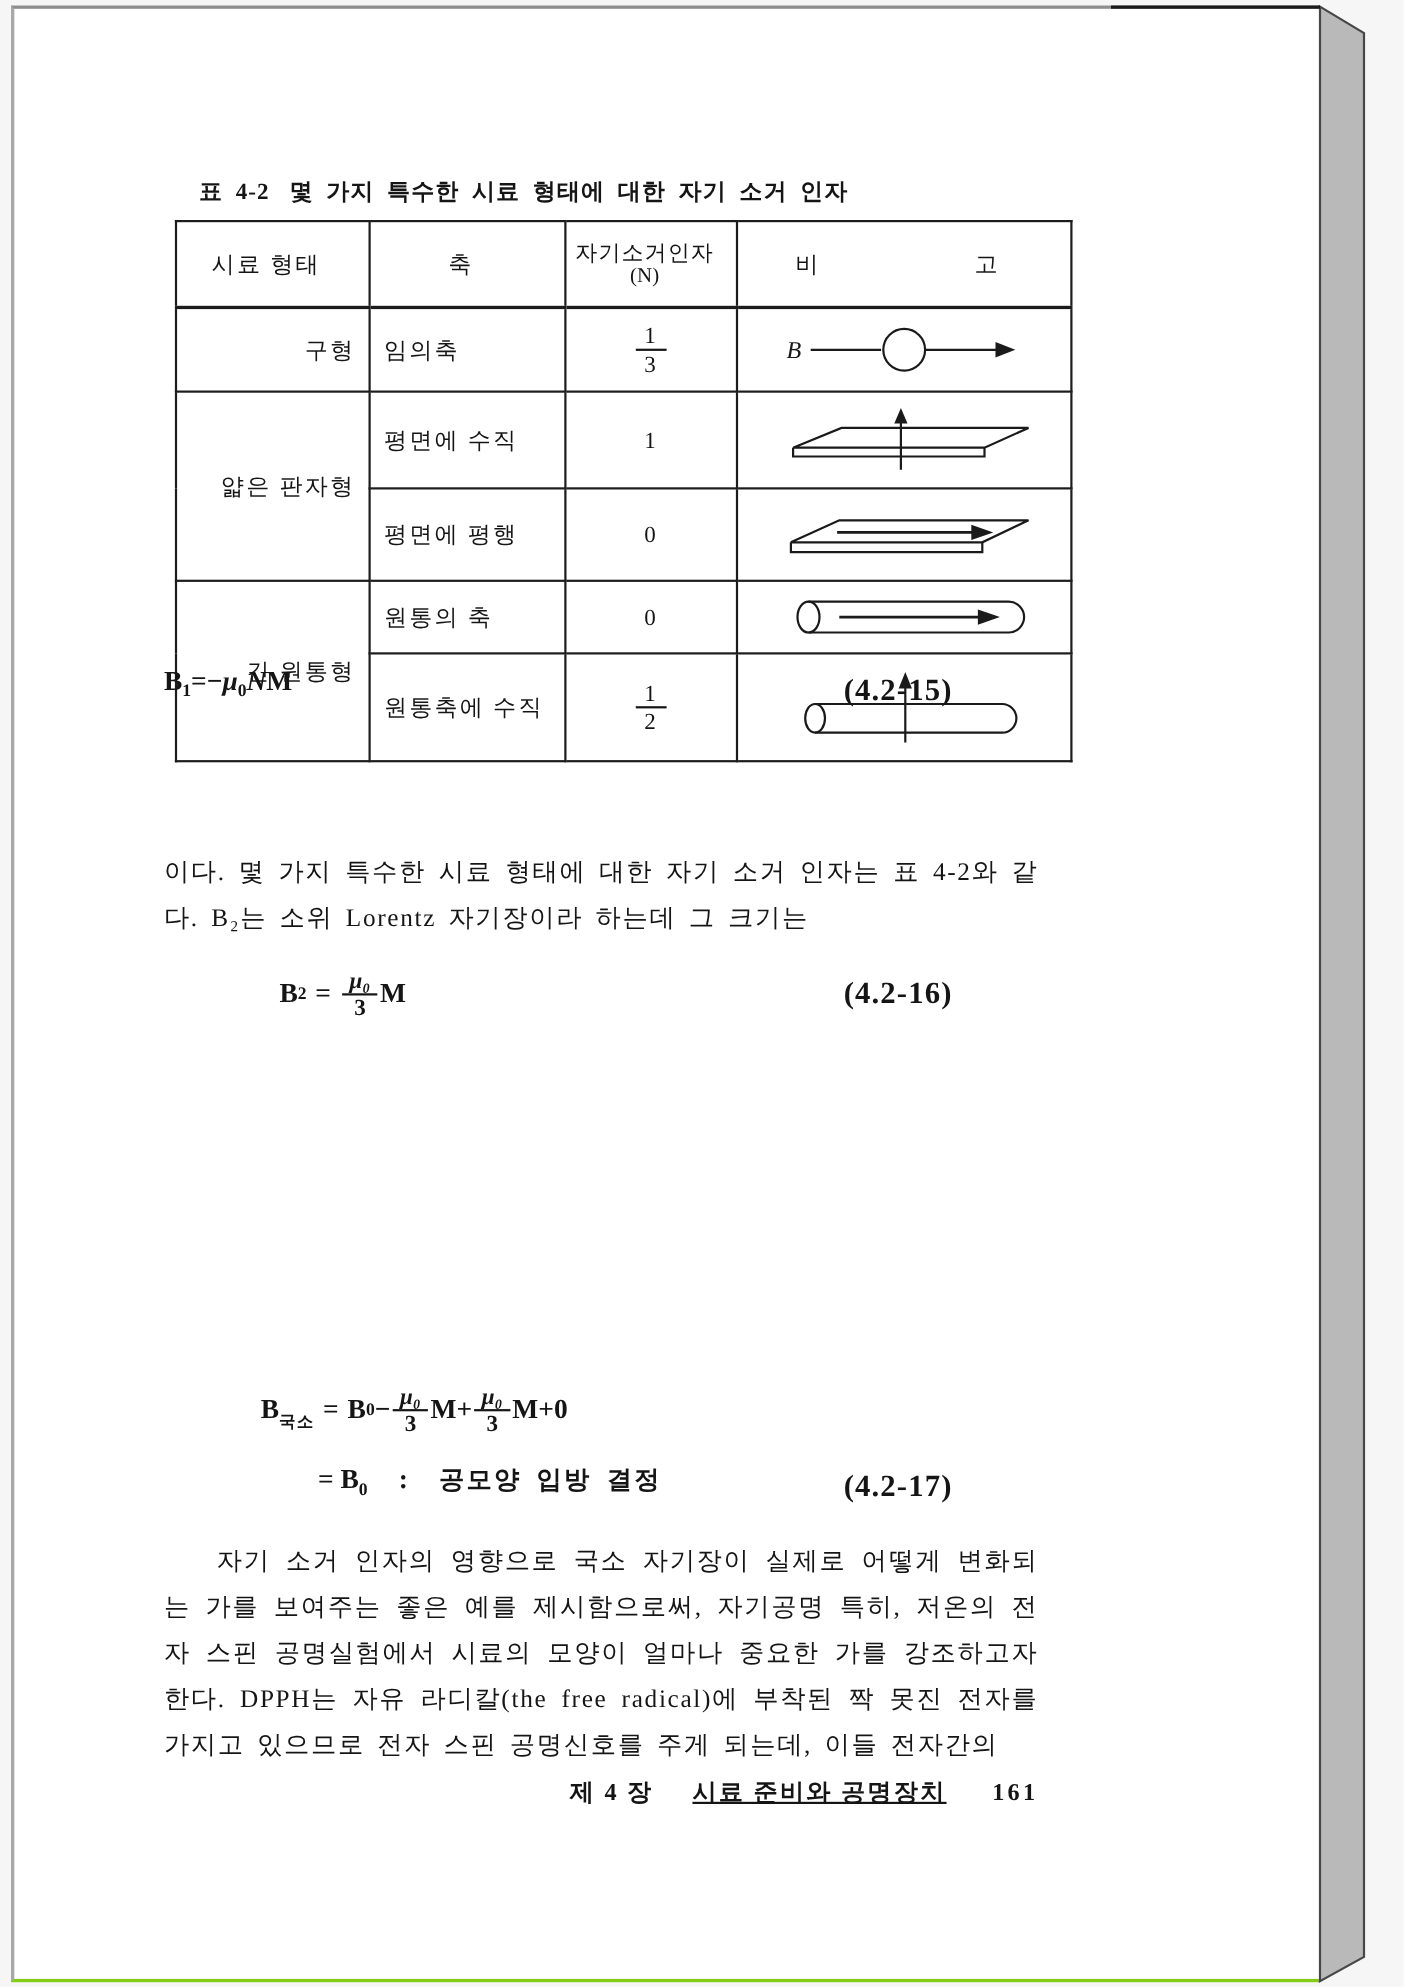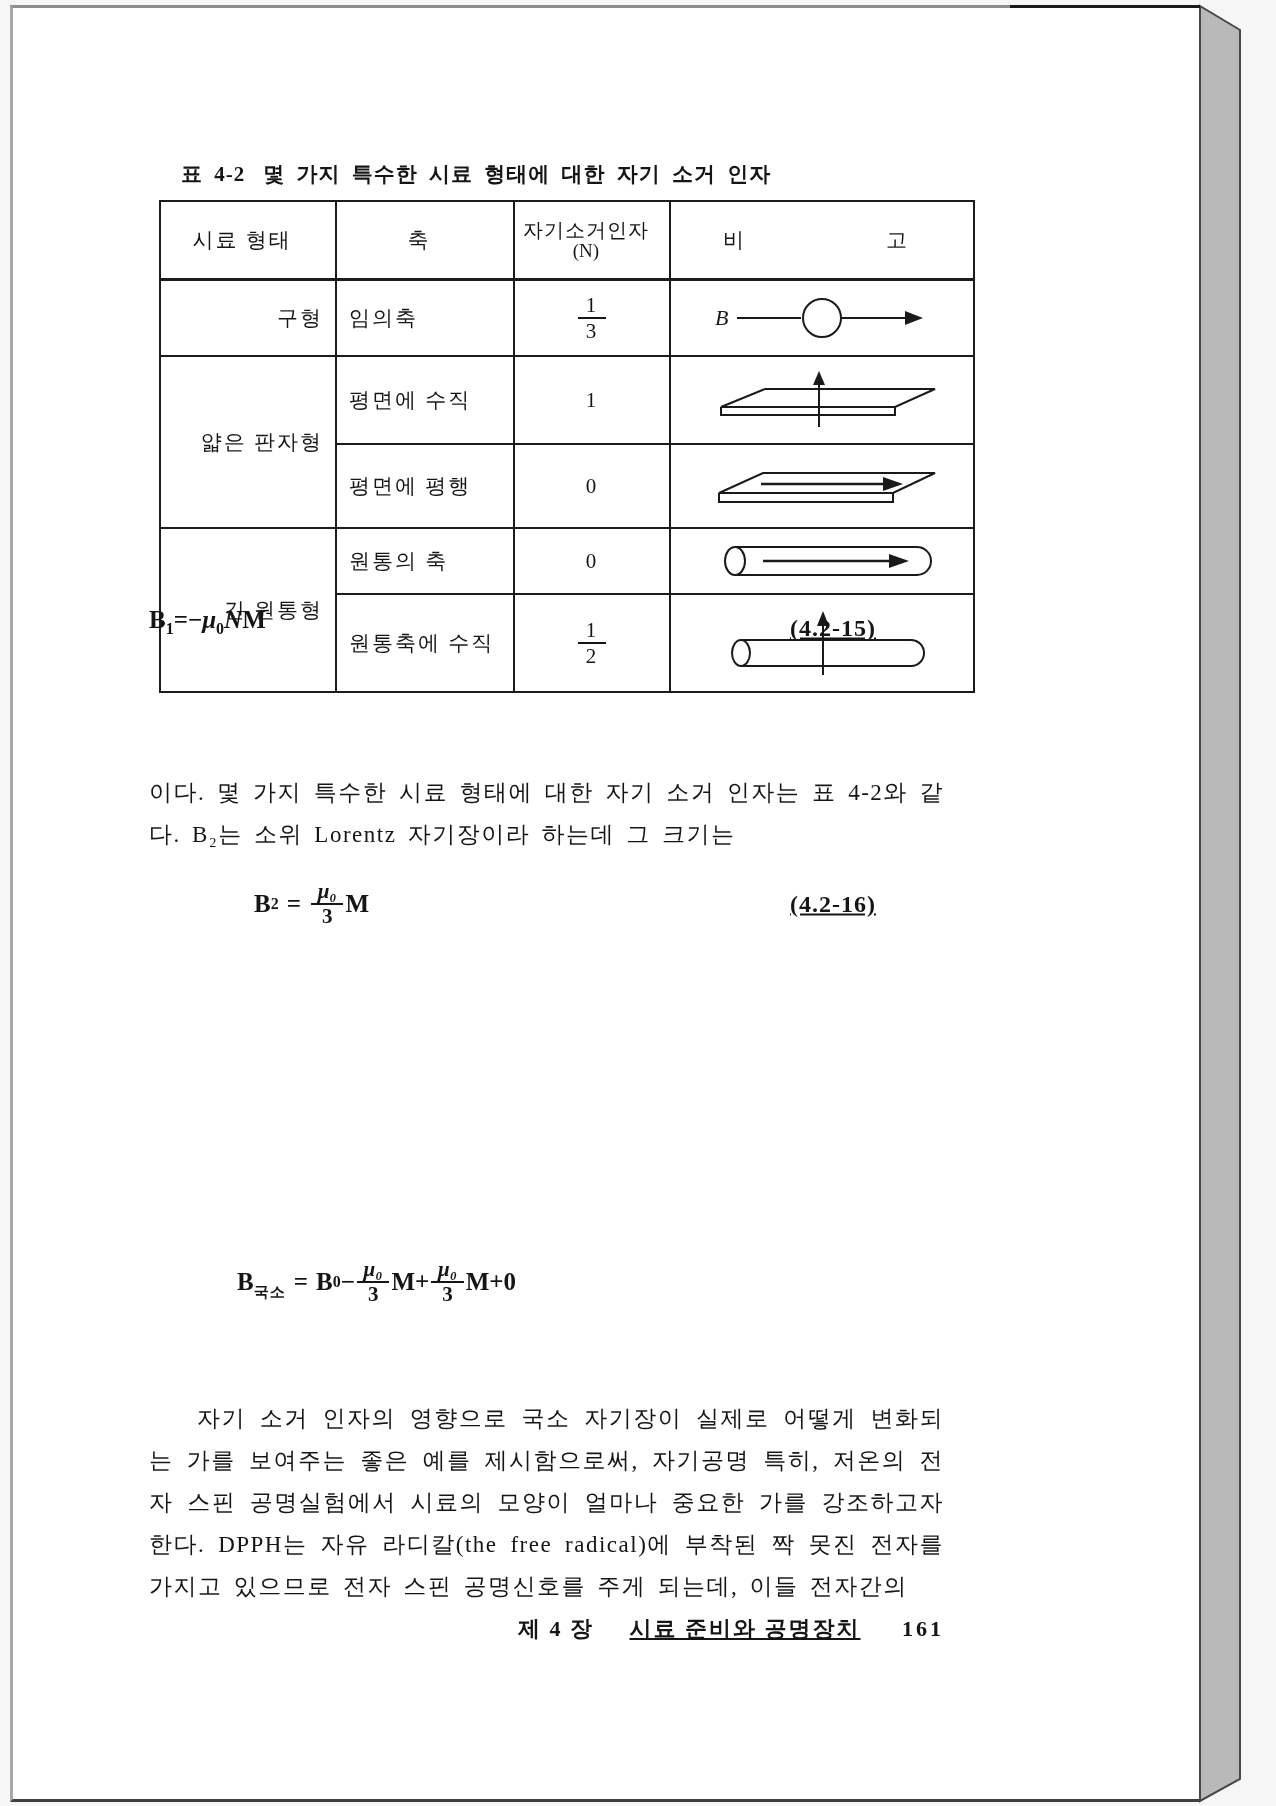--- a/index.html
+++ b/index.html
@@ -10,21 +10,21 @@
     color:#151515;
     position:relative;
     overflow:hidden;
   }
   .book{position:absolute;left:0;top:0;width:1276px;height:1806px;}
   .page{
     position:absolute;left:10px;top:5px;width:1190px;height:1797px;
     background:#ffffff;
     border-top:3px solid #8e8e8e;
     border-left:3px solid #a8a8a8;
-    border-bottom:3px solid #404040;
+    border-bottom:3px solid #84cc16;
     box-sizing:border-box;
   }
   .edge-svg{position:absolute;left:0;top:0;width:1276px;height:1806px;pointer-events:none;}
 
   
   .table-title{
     position:absolute;left:168px;top:152px;
     font-size:21px;letter-spacing:1px;word-spacing:5px;font-weight:600;
     white-space:nowrap;
   }
@@ -58,21 +58,21 @@
   .content-block{position:absolute;left:136px;width:795px;}
   .para{
     font-size:23px;line-height:42px;letter-spacing:1.5px;word-spacing:4px;
     text-align:justify;text-align-last:left;font-weight:500;
   }
   .indent{text-indent:48px;}
 
   
   .eqrow{position:absolute;left:136px;width:795px;font-weight:bold;font-size:25px;}
   .eq{display:inline-block;}
-  .tag{position:absolute;right:68px;top:50%;transform:translateY(-50%);font-size:24px;font-weight:bold;letter-spacing:1px;white-space:nowrap;text-decoration:underline;}
+  .tag{position:absolute;right:78px;top:50%;transform:translateY(-50%);font-size:28px;font-weight:bold;letter-spacing:1px;white-space:nowrap;}
   .eqrow .mi{font-style:italic;font-weight:bold;}
   .bvec{font-weight:bold;}
   .efrac{display:inline-flex;flex-direction:column;align-items:center;vertical-align:middle;line-height:1.1;font-size:21px;margin:0 2px;}
   .efrac .num{font-style:italic;padding:0 3px;}
   .efrac .den{border-top:2px solid #151515;padding:0 11px;font-style:normal;}
   sub.ssub{font-size:16px;letter-spacing:0;}
   sub.ksub{font-size:15px;letter-spacing:1px;margin-top:21px;}
   .eq17-l2-label{font-size:23px;letter-spacing:2px;word-spacing:6px;}
 
   
@@ -240,20 +240,29 @@
         <span>+</span>
         <span class="efrac">
           <span class="num">μ₀</span>
           <span class="den">3</span>
         </span>
         <span class="bvec">M</span>
         <span>+0</span>
       </span>
     </div>
 
+    <div class="eqrow" style="top:1322px;height:44px;">
+      <span class="eq" style="margin-left:140px;">
+        <span>=</span>
+        <span class="bvec">B</span><sub class="ssub">0</sub>
+        <span style="margin:0 22px;">:</span>
+        <span class="eq17-l2-label">공모양 입방 결정</span>
+      </span>
+      <span class="tag">(4.2-17)</span>
+    </div>
 
     <div class="content-block para indent" style="top:1390px;">자기 소거 인자의 영향으로 국소 자기장이 실제로 어떻게 변화되는 가를 보여주는 좋은 예를 제시함으로써, 자기공명 특히, 저온의 전자 스핀 공명실험에서 시료의 모양이 얼마나 중요한 가를 강조하고자 한다. DPPH는 자유 라디칼(the free radical)에 부착된 짝 못진 전자를 가지고 있으므로 전자 스핀 공명신호를 주게 되는데, 이들 전자간의</div>
 
     <div class="footer">
       <span>제 4 장</span>
       <span class="sec">시료 준비와 공명장치</span>
       <span class="pn">161</span>
     </div>
 
   </div>

